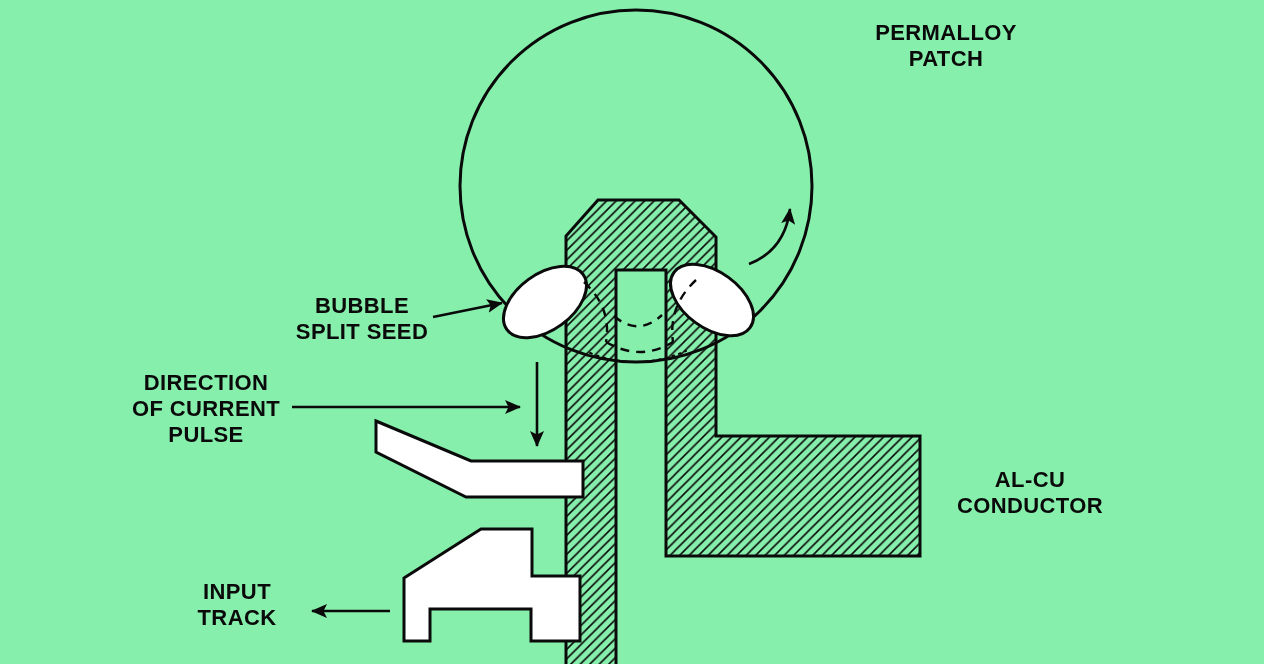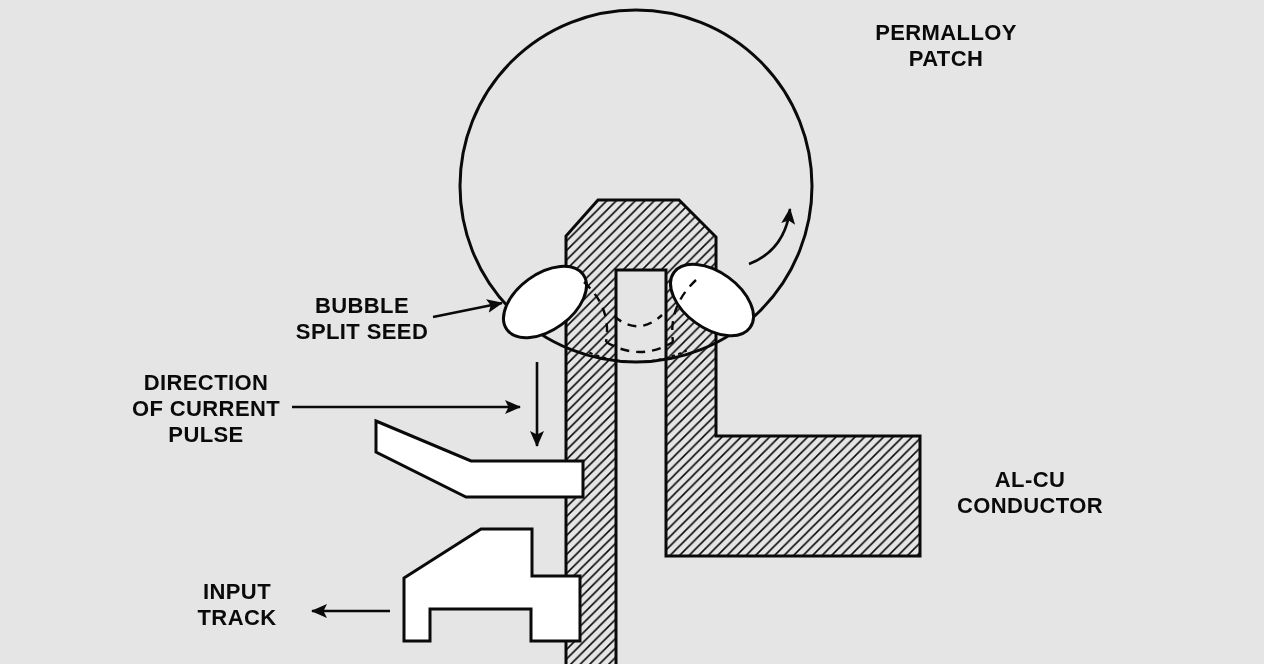--- a/index.html
+++ b/index.html
@@ -4,21 +4,21 @@
 <style>
   html, body {
     margin: 0;
     padding: 0;
     background: #ffffff;
   }
   .canvas {
     position: relative;
     width: 1264px;
     height: 664px;
-    background: #e5e5e5;
+    background: #86efac;
     overflow: hidden;
     font-family: "Liberation Sans", sans-serif;
   }
   svg { display: block; }
   .fig-label {
     font-family: "Liberation Sans", sans-serif;
     font-weight: bold;
     font-size: 22px;
     letter-spacing: 0.4px;
     fill: #0a0a0a;

